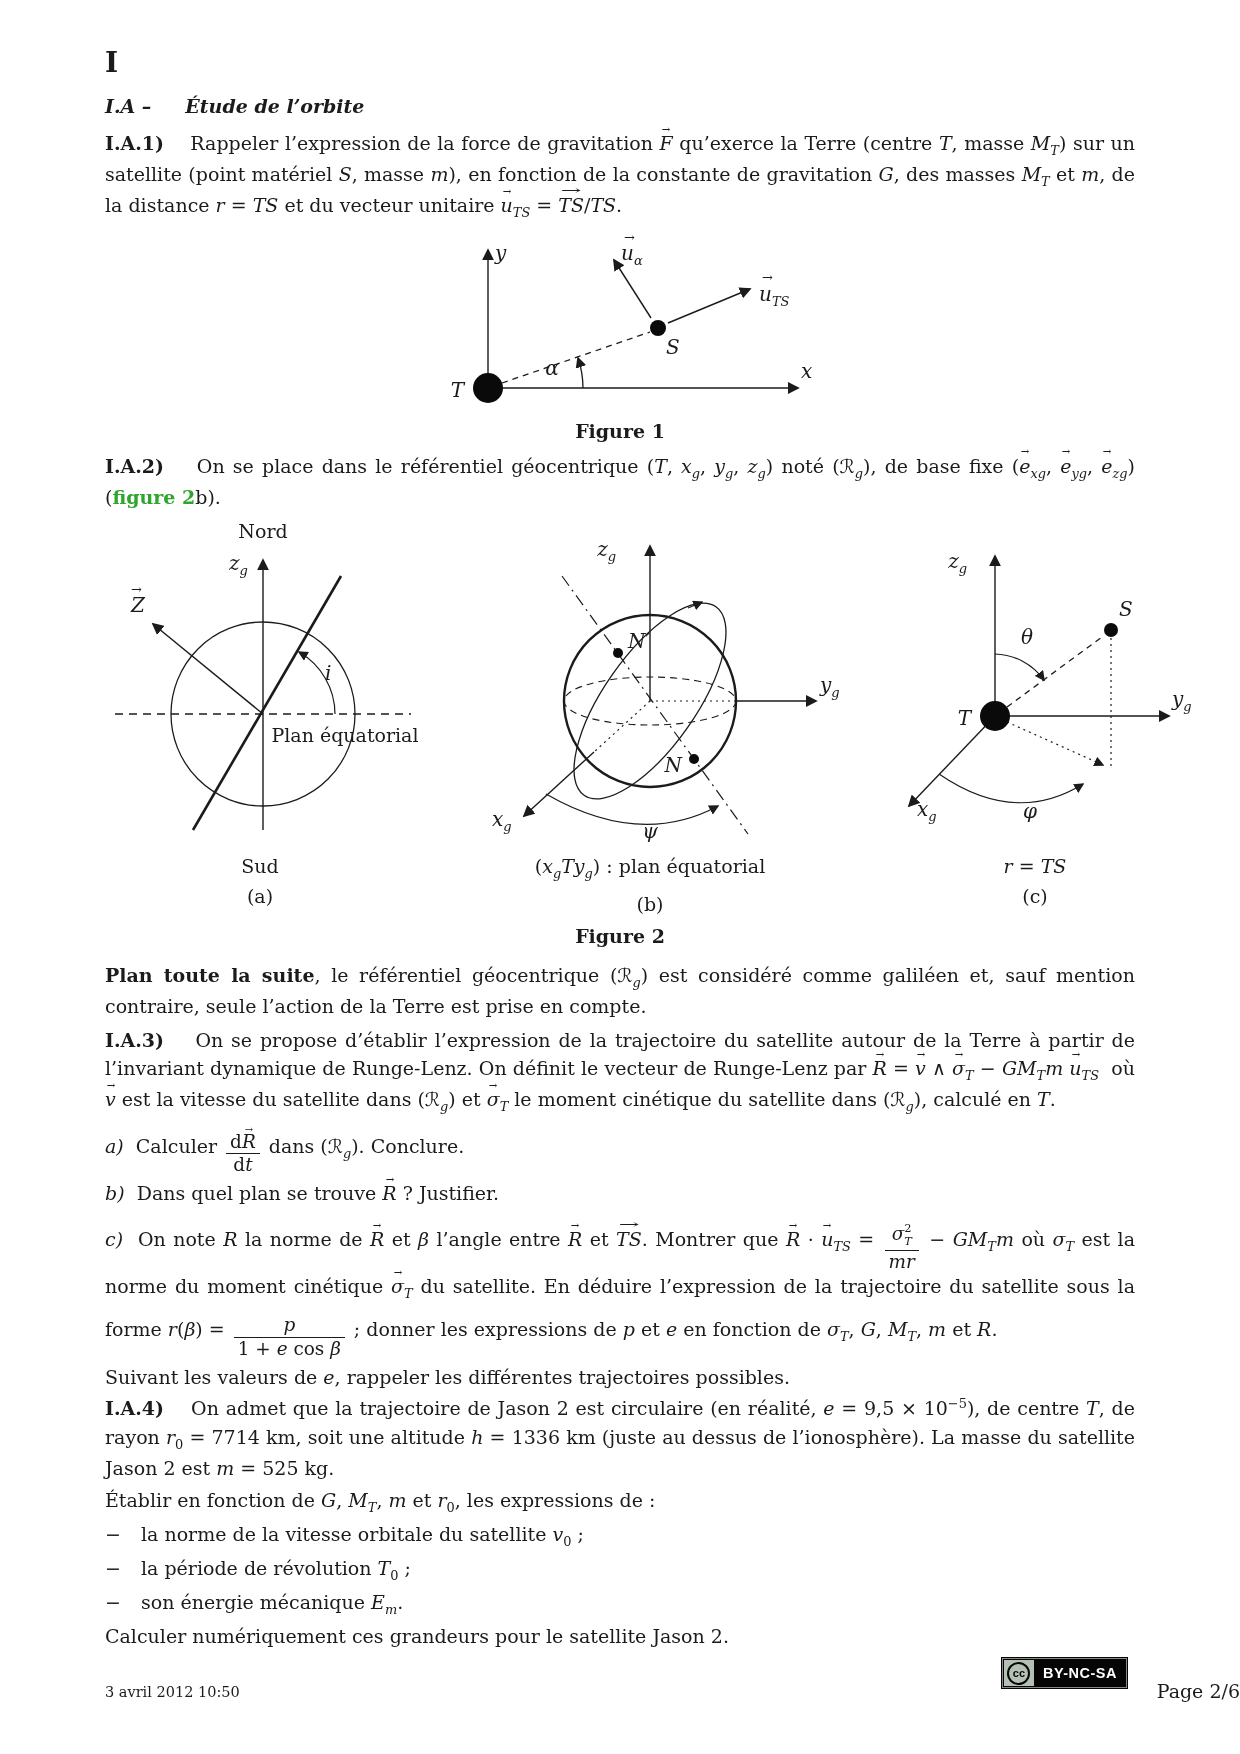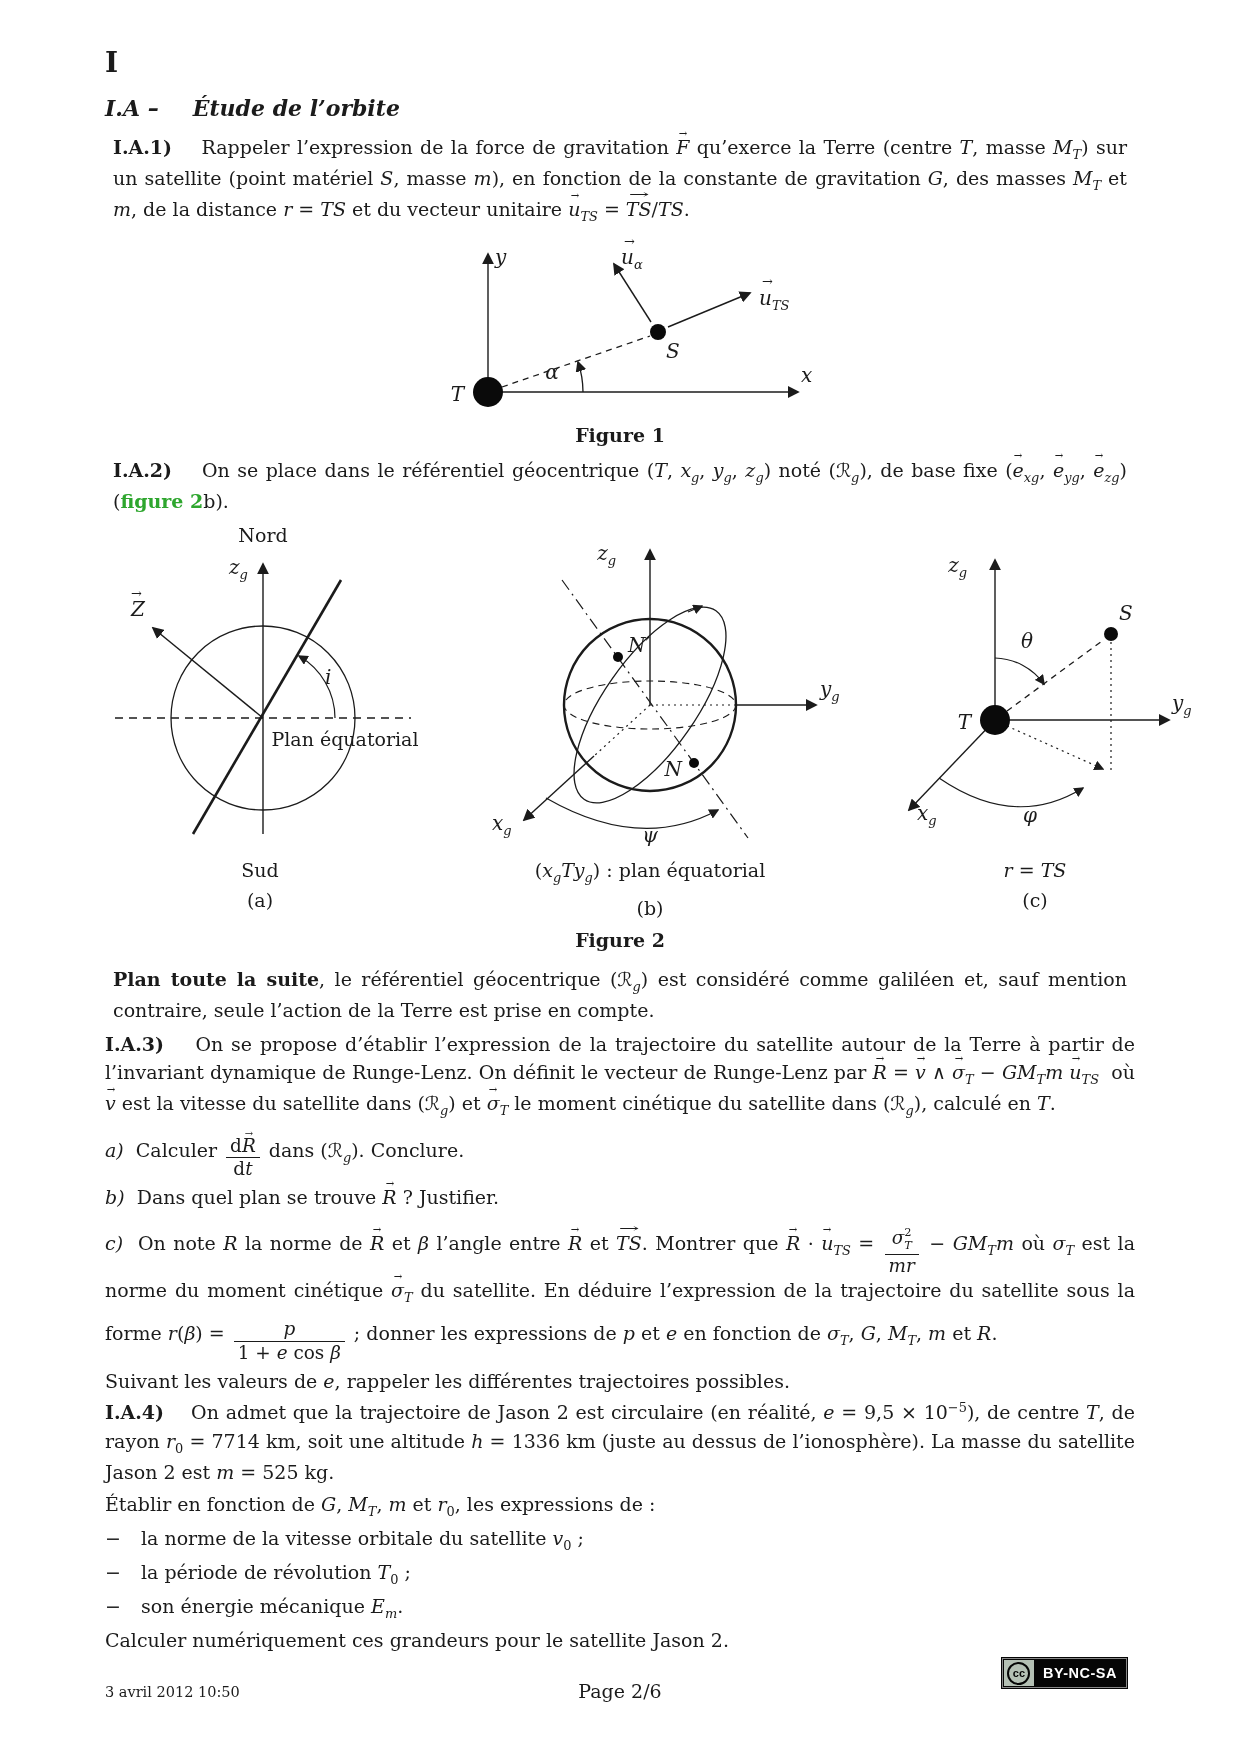--- a/index.html
+++ b/index.html
@@ -1,23 +1,23 @@
 <!DOCTYPE html>
 <html><head>
 <meta charset="utf-8">
 <style>
   html,body{margin:0;padding:0;background:#ffffff;}
   .page{position:relative;width:1240px;height:1754px;background:#fff;overflow:hidden;
         font-family:"DejaVu Serif","Liberation Serif",serif;color:#1b1b1b;font-size:19px;}
   .content{padding:46px 105px 0 105px;}
   h1{font-size:28px;margin:0 0 16px 0;font-weight:bold;display:flex;align-items:baseline;}
   h1 .partno{margin-right:30px;}
-  .subsec{font-weight:bold;font-style:italic;font-size:22px;margin:0 0 12px 0;display:flex;}
+  .subsec{font-weight:bold;font-style:italic;font-size:19px;margin:0 0 12px 0;display:flex;}
   .subsec .secno{margin-right:34px;}
-  p.para{margin:5px 8px;text-align:justify;line-height:1.5;}
+  p.para{margin:5px 0;text-align:justify;line-height:1.5;}
   p.tight{margin:3px 0;}
   p.gapup{margin-top:14px;}
   .figlink{color:#2EA62E;font-weight:bold;text-decoration:none;cursor:pointer;}
   sub{font-size:0.68em;}
   sup{font-size:0.68em;}
   
   .v{font-style:italic;display:inline-block;position:relative;}
   .v::after{content:'→';position:absolute;left:52%;top:-0.72em;transform:translateX(-50%) scaleX(0.9);
             font-size:0.6em;font-style:normal;}
   
@@ -43,21 +43,21 @@
   svg text{font-family:"DejaVu Serif","Liberation Serif",serif;font-size:20px;fill:#1b1b1b;}
   svg text.it{font-style:italic;}
   svg text.rm{font-style:normal;font-size:19px;}
   svg text.sm{font-size:13px;}
   .bullets{margin:2px 0;}
   .dashline{display:flex;line-height:1.5;margin:3px 0;}
   .dashline .dash{width:36px;flex:none;}
   
   .footer{position:absolute;left:0;right:0;bottom:52px;height:36px;}
   .f-date{position:absolute;left:105px;bottom:2px;font-size:14.5px;}
-  .f-page{position:absolute;left:0;right:0;bottom:0;text-align:center;font-size:19px;}
+  .f-page{position:absolute;left:0;right:0;bottom:0;text-align:right;font-size:19px;}
   .ccbadge{position:absolute;right:112px;bottom:13px;height:30px;background:#050505;border:1px solid #050505;
            display:flex;align-items:center;box-shadow:0 0 0 1px #888 inset;cursor:pointer;}
   .ccicon{width:30px;height:26px;margin:2px;background:#b4c0b4;display:flex;align-items:center;justify-content:center;}
   .cccirc{width:19px;height:19px;border:2px solid #050505;border-radius:50%;color:#050505;
           font-family:"Liberation Sans",sans-serif;font-weight:bold;font-size:11px;line-height:19px;text-align:center;display:block;}
   .cclabel{color:#fff;font-family:"Liberation Sans",sans-serif;font-weight:bold;font-size:14.5px;
            padding:0 10px 0 7px;letter-spacing:0.5px;}
 </style>
 </head>
 <body>

